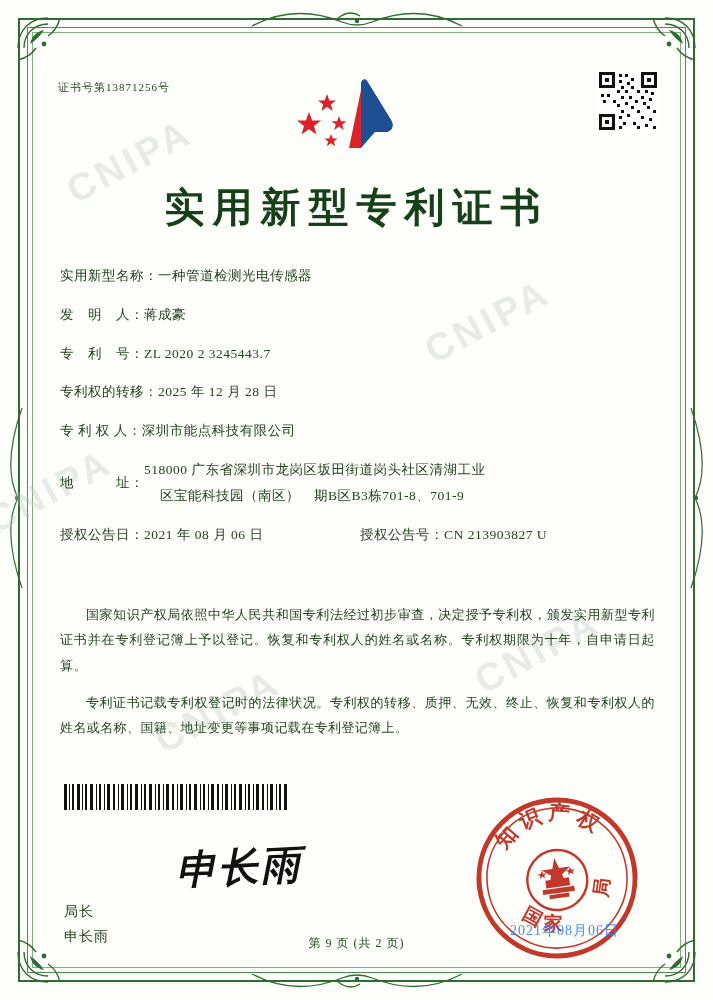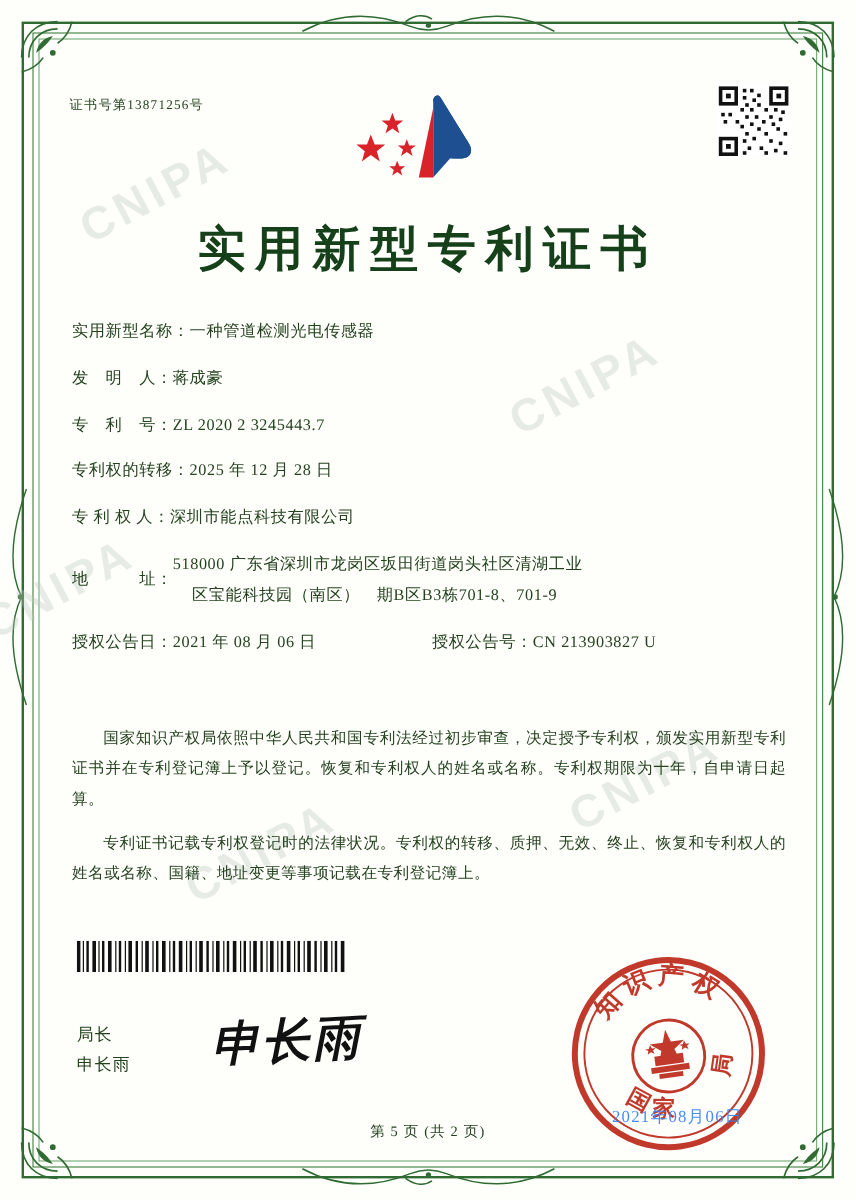--- a/index.html
+++ b/index.html
@@ -193,21 +193,21 @@
     left: 18px;
     top: 742px;
     width: 226px;
     height: 26px;
   }
 
   
   .sig-label {
     position: absolute;
     left: 18px;
-    top: 810px;
+    top: 858px;
     font-size: 14px;
     line-height: 1.75;
     color: #24421f;
     letter-spacing: 1px;
   }
   .sig-script {
     position: absolute;
     left: 130px;
     top: 798px;
     font-size: 40px;
@@ -567,16 +567,16 @@
             <textPath href="#sealArcTop" startOffset="20%">知识产权</textPath>
           </text>
           <text fill="#c0392b" font-size="19" font-weight="700" font-family="'Liberation Serif', serif" letter-spacing="6">
             <textPath href="#sealArcBot" startOffset="22%">国家　　局</textPath>
           </text>
         </g>
       </svg>
     </div>
     <div class="seal-date">2021年08月06日</div>
 
-    <div class="footer">第 5 页 (共 2 页)</div>
+    <div class="footer">第 9 页 (共 2 页)</div>
 
   </div>
 </div>
 
 </body></html>

